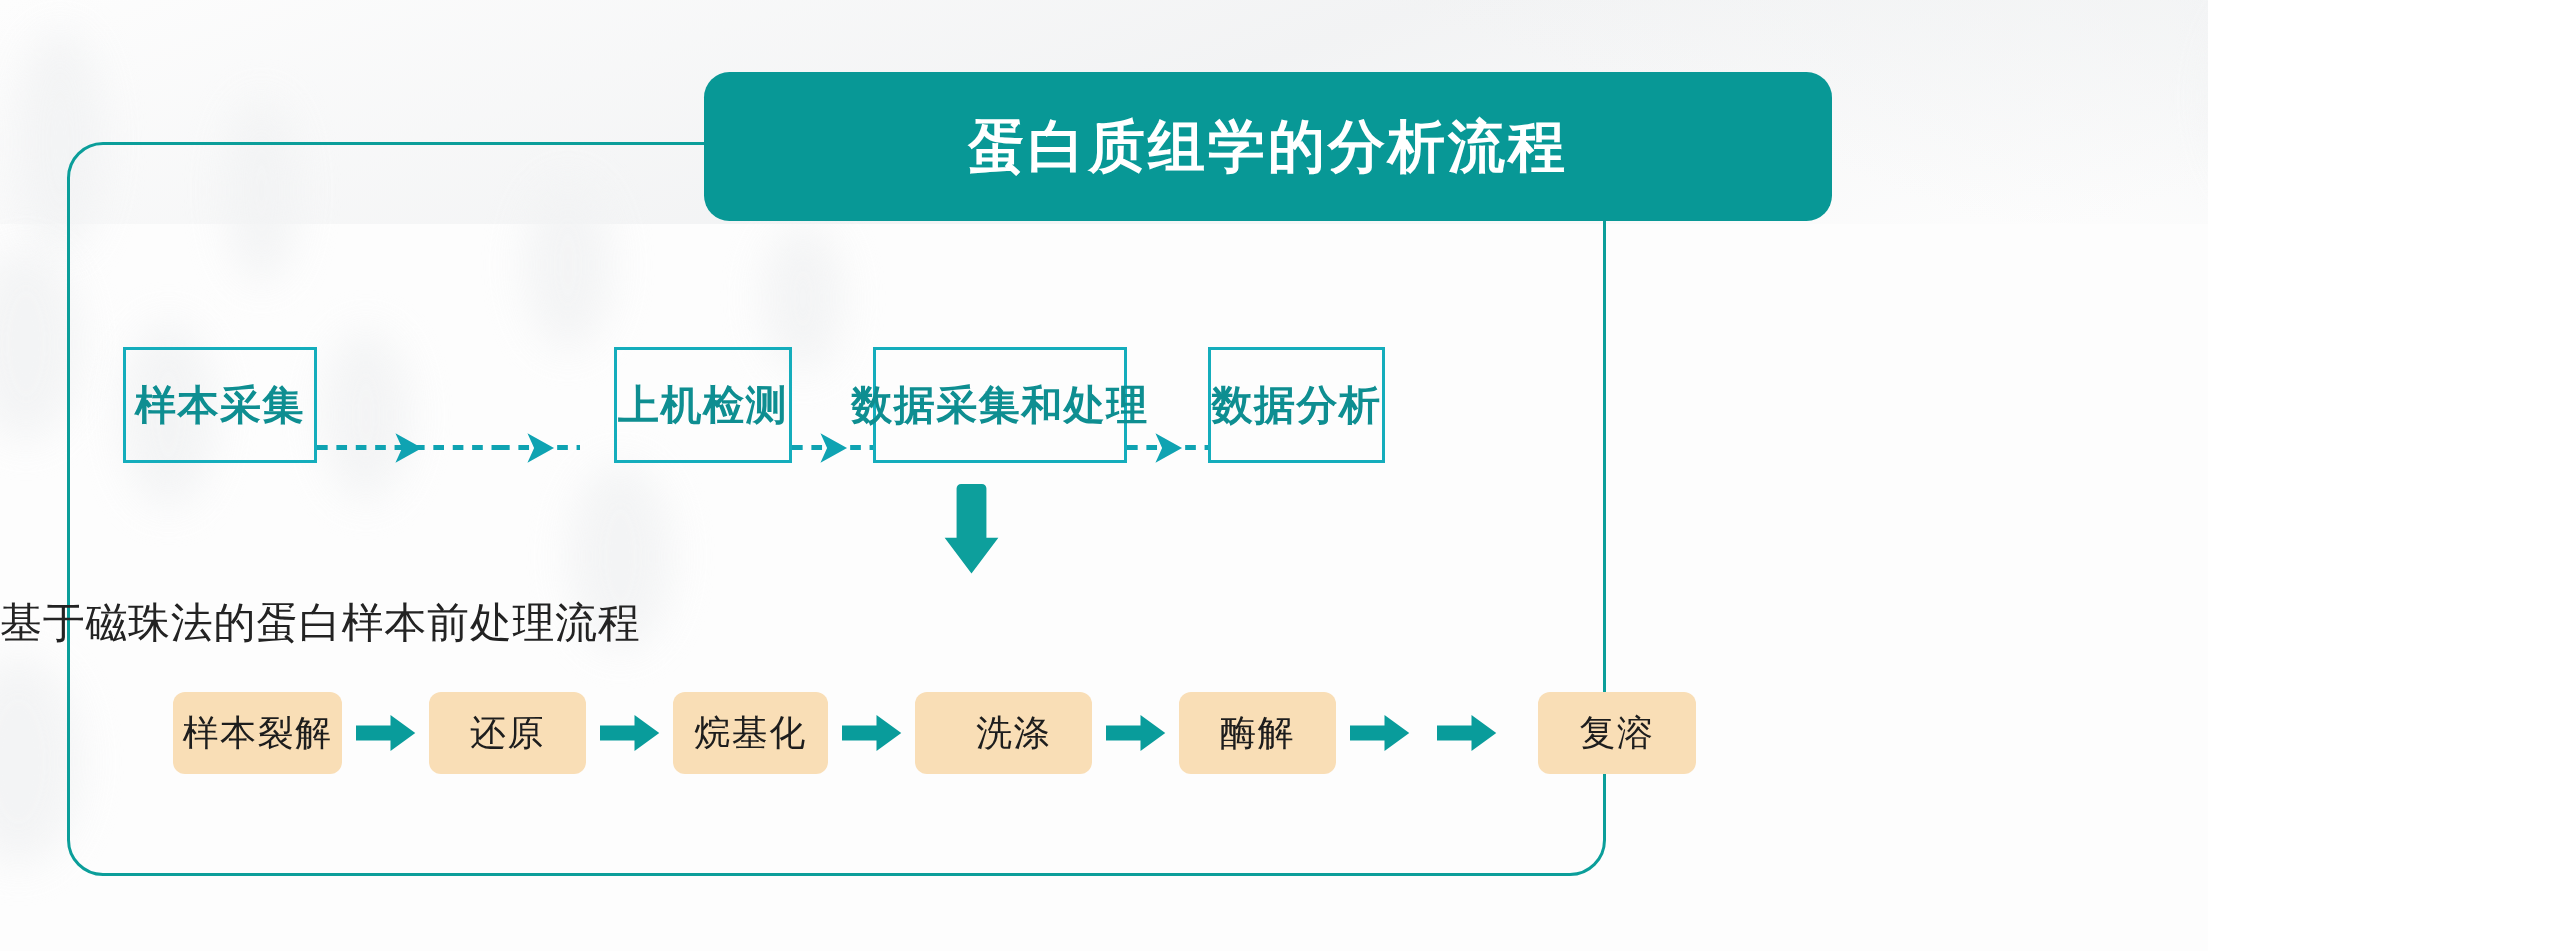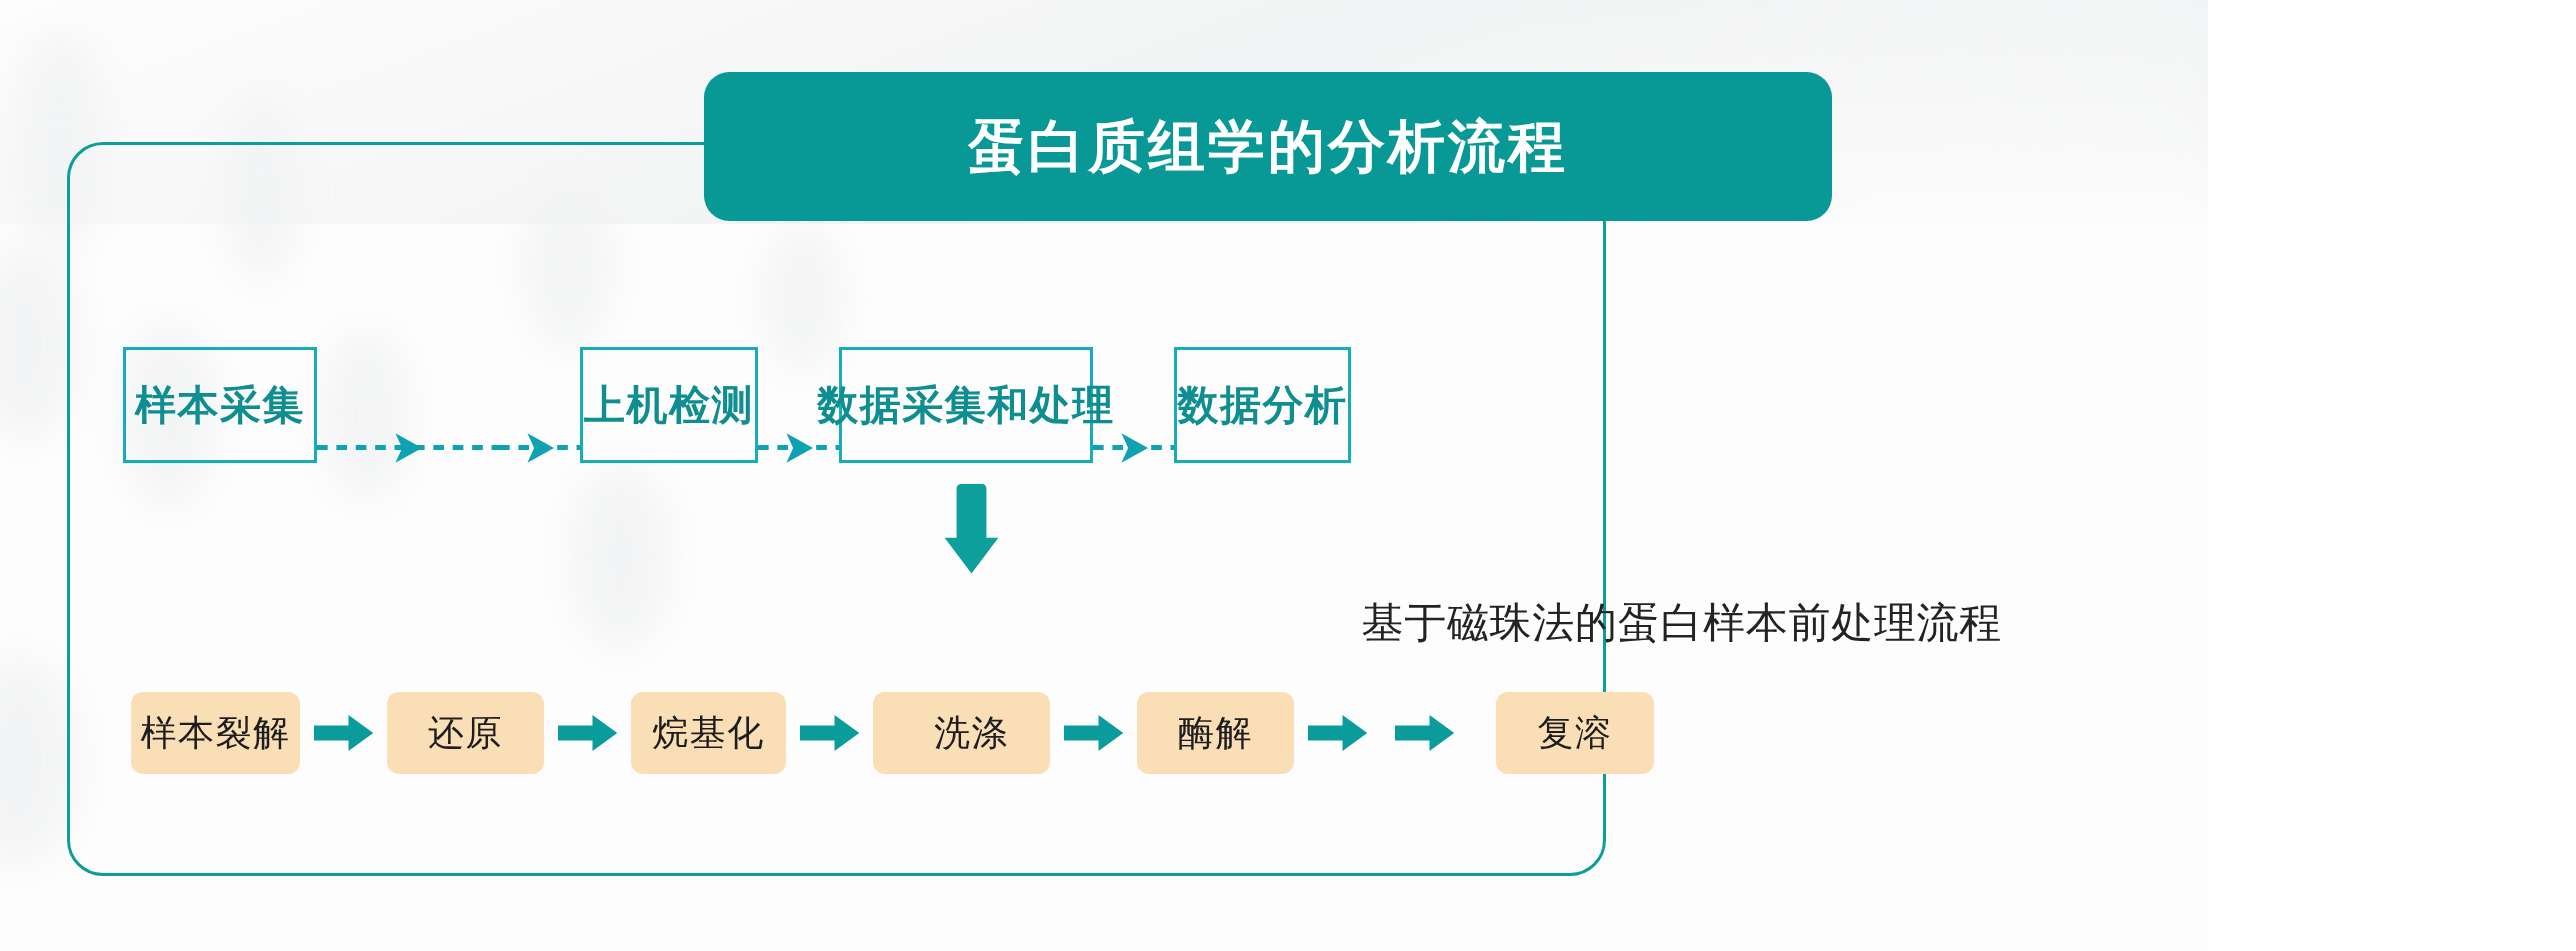--- a/index.html
+++ b/index.html
@@ -103,21 +103,21 @@
   .stage-box .stage-label {
     color: #0E8E91;
     font-size: 41px;
     font-weight: bold;
     letter-spacing: 1.5px;
     white-space: nowrap;
     line-height: 1;
   }
   .w-sample   { width: 194px; }
   .w-prep     { width: 256px; }
-  .w-detect   { width: 178px; }
+  .w-detect   { width: 178px; margin-left: 34px; }
   .w-acquire  { width: 254px; }
   .w-analysis { width: 177px; }
 
   
   .dash-conn {
     flex: 0 0 auto;
     height: 30px;
     position: relative;
     display: flex;
     align-items: center;
@@ -152,21 +152,21 @@
     height: 91px;
     z-index: 4;
   }
 
   
   #subtitle {
     position: absolute;
     left: 0;
     top: 602px;
     width: 2002px;
-    text-align: right;
+    text-align: left;
     color: #232323;
     font-size: 42px;
     letter-spacing: 0.7px;
     line-height: 1;
     z-index: 4;
   }
 
   
   #beads-row {
     position: absolute;
@@ -186,21 +186,21 @@
     align-items: center;
     justify-content: center;
   }
   .bead-box .bead-label {
     color: #1d1d1d;
     font-size: 36px;
     letter-spacing: 1.5px;
     white-space: nowrap;
     line-height: 1;
   }
-  .bw-lysis   { width: 169px; }
+  .bw-lysis   { width: 169px; margin-left: 42px; }
   .bw-reduce  { width: 157px; }
   .bw-alkyl   { width: 155px; }
   .bw-wash    { width: 157px; padding-left: 20px; }
   .bw-digest  { width: 157px; }
   .bw-elute   { width: 155px; }
   .bw-redis   { width: 158px; margin-left: 28px; }
 
   .block-arrow {
     flex: 0 0 auto;
     width: 87px;

